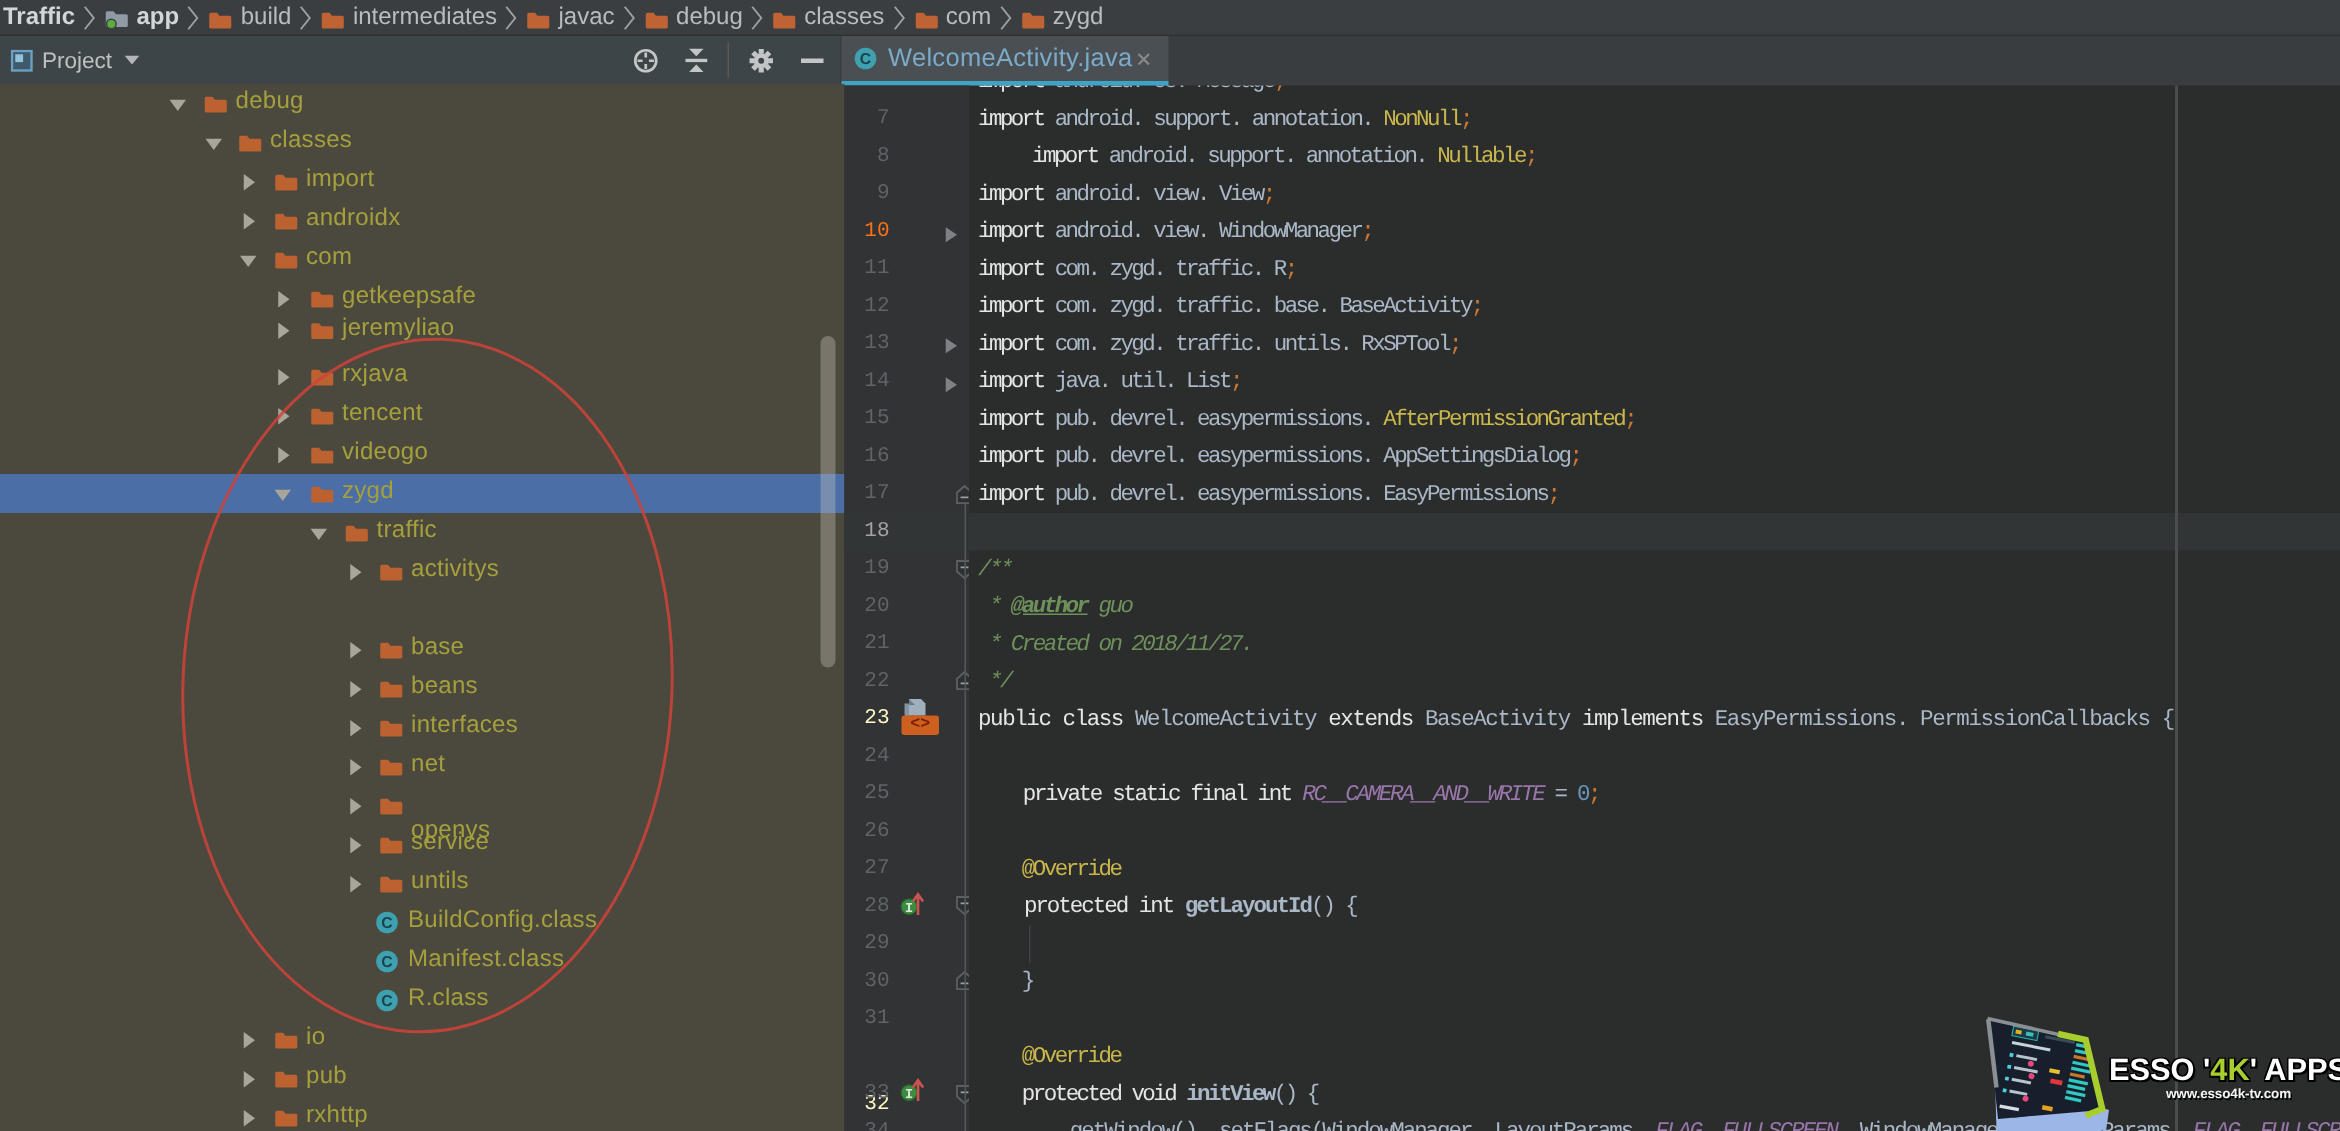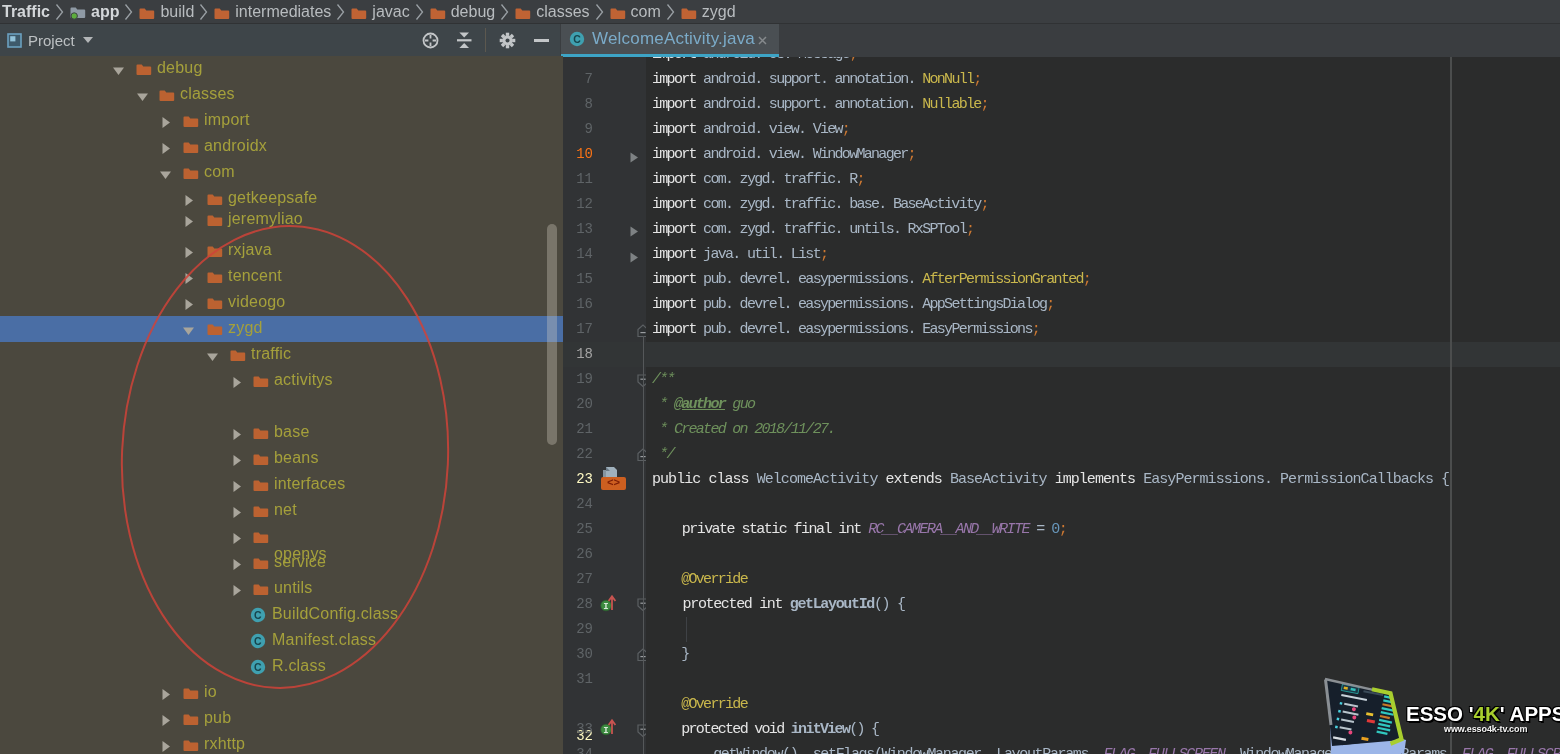--- a/index.html
+++ b/index.html
@@ -495,21 +495,21 @@
         <path d="M3.4 8.6 H8.6" stroke="#9a9da0" stroke-width="1.2"></path>
       </svg></div>
     <div class="abs" style="left:74px;top:666px"><svg width="12" height="13" viewBox="0 0 12 13" style="">
         <path d="M1 1 H11 V8 L6 12.5 L1 8 Z" fill="#2e3133" stroke="#5c6063" stroke-width="1.2"></path>
         <path d="M3.4 5.2 H8.6" stroke="#9a9da0" stroke-width="1.2"></path>
       </svg></div>
   </div>
 <div id="editor">
     <div class="cl" style="top:-15.5px;"><span class="kw">import</span><span> android. os. </span><span>Message</span><span class="sc">;</span></div>
     <div class="cl" style="top:9.5px;"><span class="kw">import</span><span> android. support. annotation. </span><span class="an">NonNull</span><span class="sc">;</span></div>
-    <div class="cl" style="top:34.5px;"><span class="kw">import</span><span> android. support. annotation. </span><span class="an">Nullable</span><span class="sc">;</span></div>
+    <div class="cl" style="top:34.5px;margin-left:36px;"><span class="kw">import</span><span> android. support. annotation. </span><span class="an">Nullable</span><span class="sc">;</span></div>
     <div class="cl" style="top:59.5px;"><span class="kw">import</span><span> android. view. </span><span>View</span><span class="sc">;</span></div>
     <div class="cl" style="top:84.5px;"><span class="kw">import</span><span> android. view. </span><span>WindowManager</span><span class="sc">;</span></div>
     <div class="cl" style="top:109.5px;"><span class="kw">import</span><span> com. zygd. traffic. </span><span>R</span><span class="sc">;</span></div>
     <div class="cl" style="top:134.5px;"><span class="kw">import</span><span> com. zygd. traffic. base. </span><span>BaseActivity</span><span class="sc">;</span></div>
     <div class="cl" style="top:159.5px;"><span class="kw">import</span><span> com. zygd. traffic. untils. </span><span>RxSPTool</span><span class="sc">;</span></div>
     <div class="cl" style="top:184.5px;"><span class="kw">import</span><span> java. util. </span><span>List</span><span class="sc">;</span></div>
     <div class="cl" style="top:209.5px;"><span class="kw">import</span><span> pub. devrel. easypermissions. </span><span class="an">AfterPermissionGranted</span><span class="sc">;</span></div>
     <div class="cl" style="top:234.5px;"><span class="kw">import</span><span> pub. devrel. easypermissions. </span><span>AppSettingsDialog</span><span class="sc">;</span></div>
     <div class="cl" style="top:259.5px;"><span class="kw">import</span><span> pub. devrel. easypermissions. </span><span>EasyPermissions</span><span class="sc">;</span></div>
     <div class="cl" style="top:284.5px;"></div>

